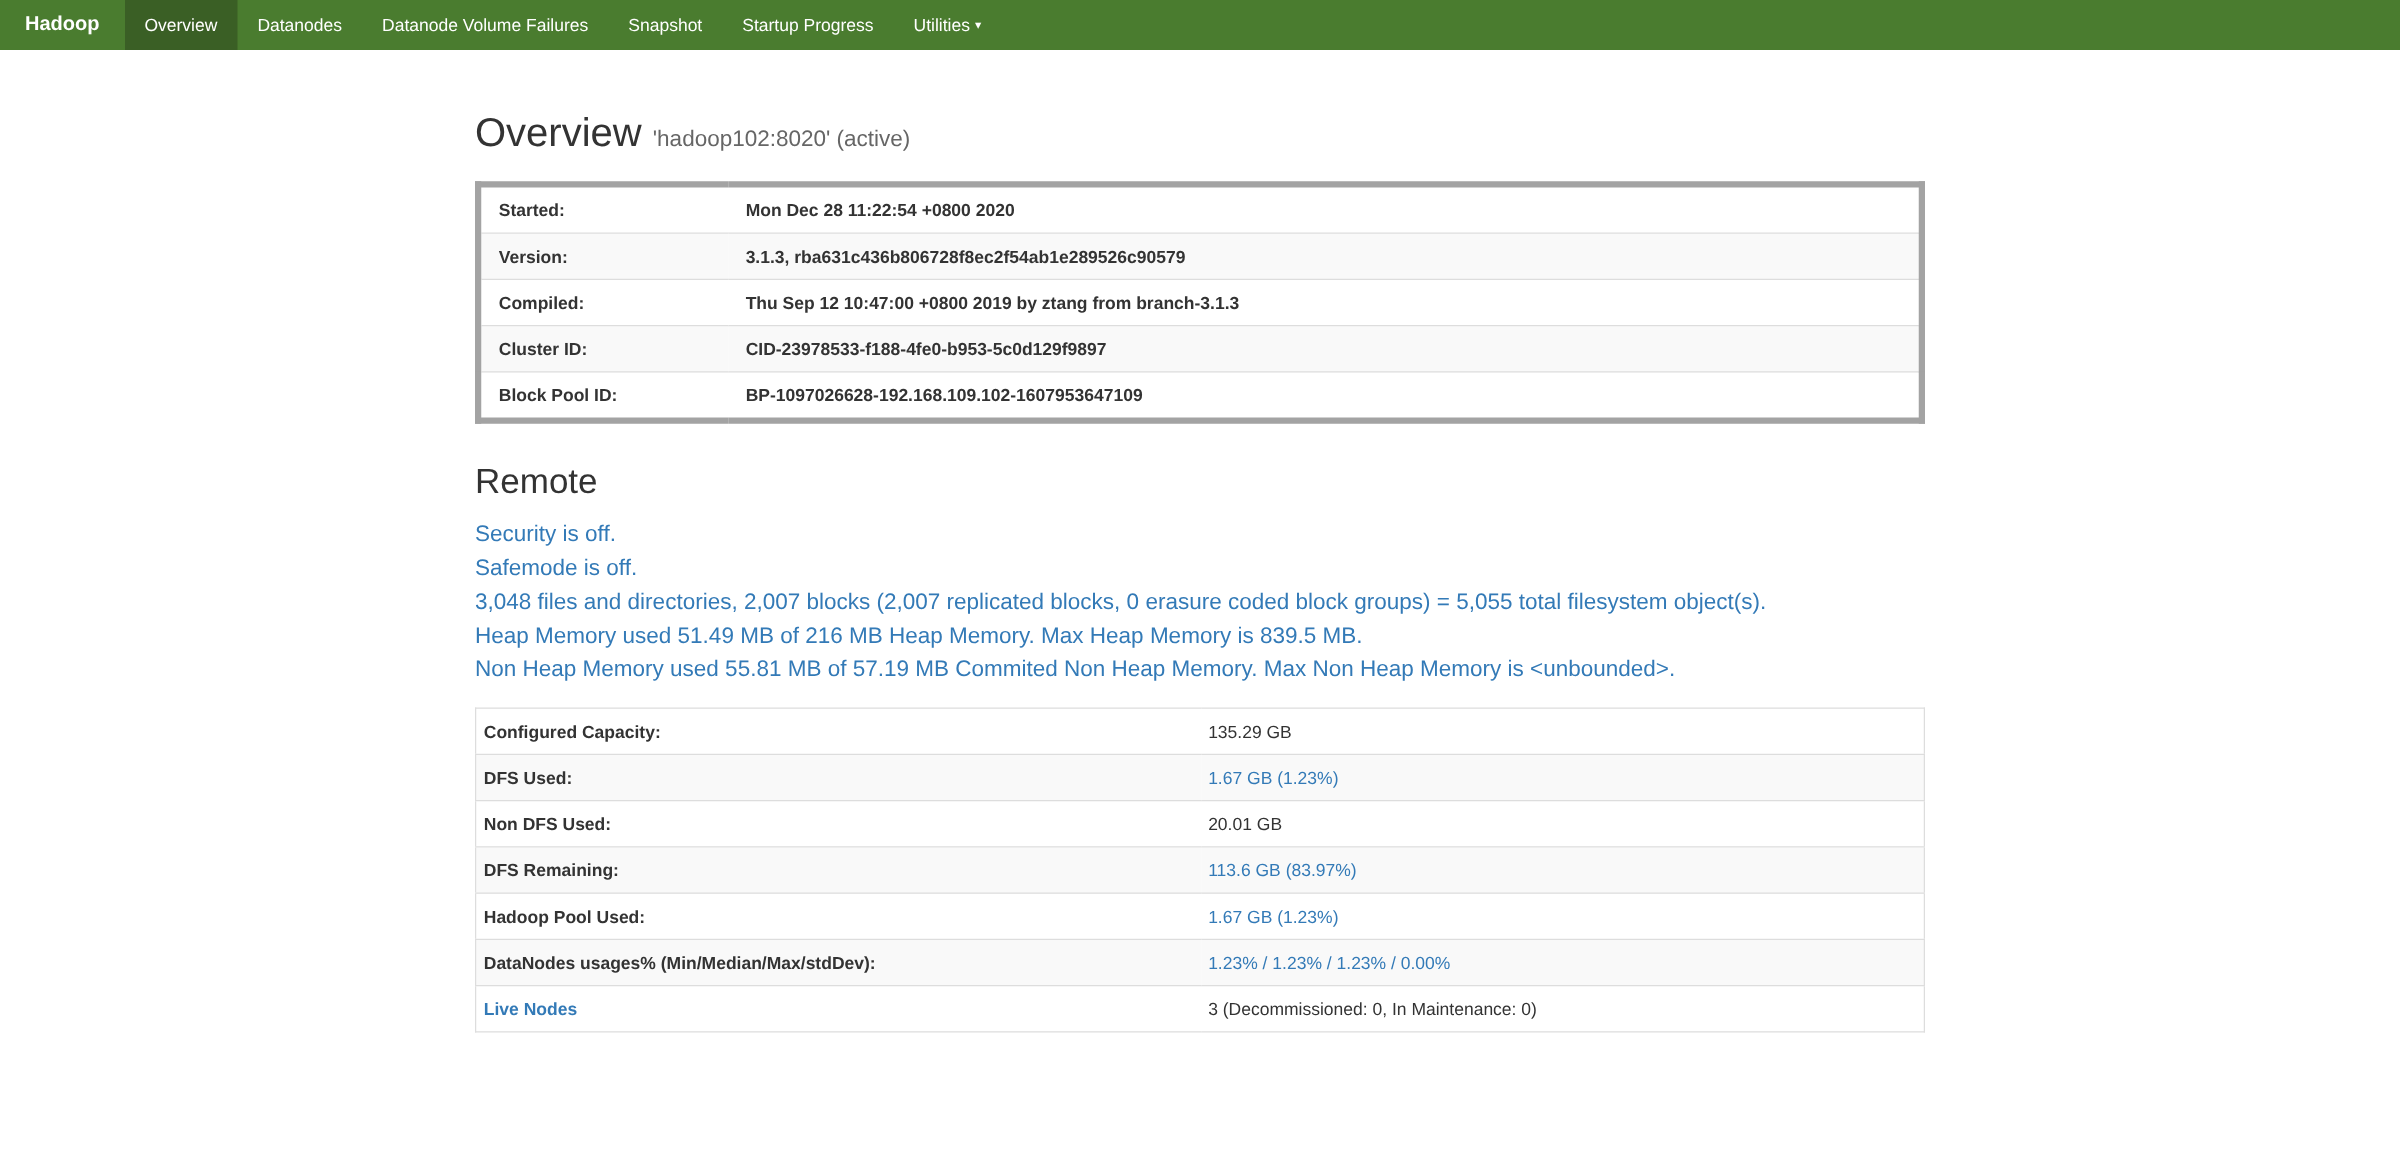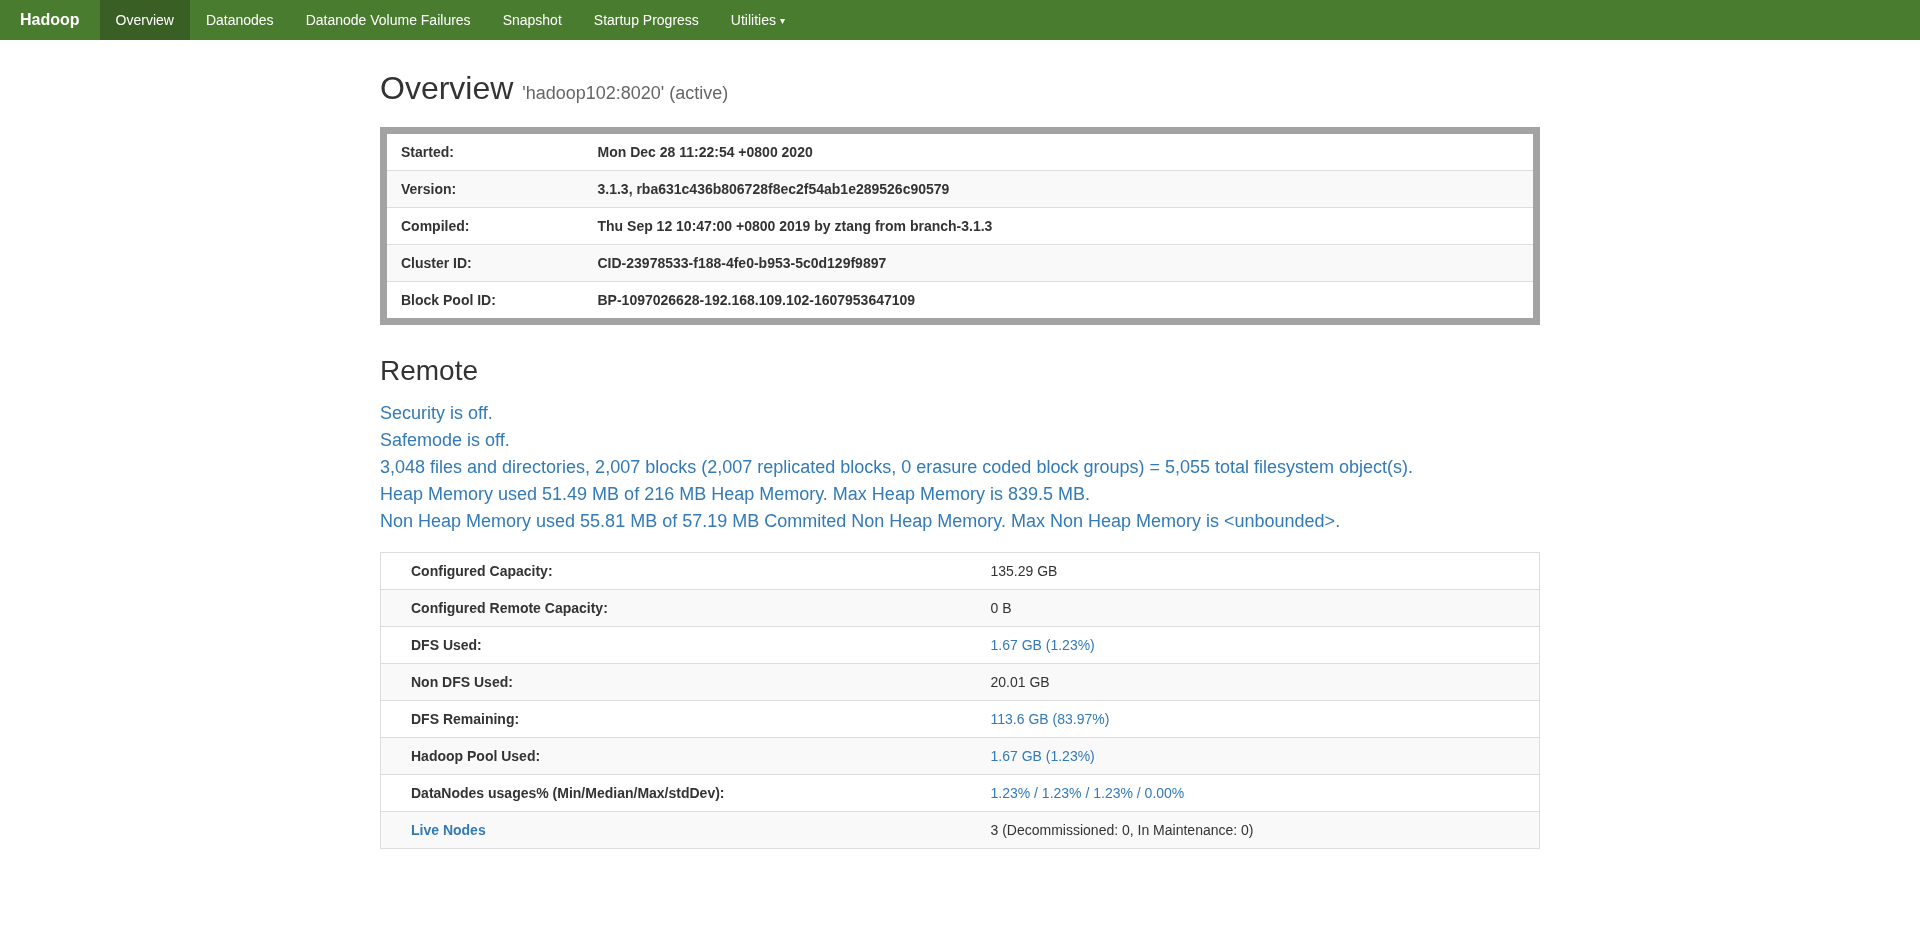--- a/index.html
+++ b/index.html
@@ -38,21 +38,21 @@
       position: relative;
     }
     .dropdown-arrow {
       margin-left: 4px;
       font-size: 10px;
     }
 
     
     .main-content {
       max-width: 1240px;
-      margin: 0 auto;
+      margin: 18px auto;
       padding: 30px 40px;
     }
 
     
     .page-title {
       font-size: 32px;
       font-weight: 300;
       color: #333;
       margin-bottom: 20px;
     }
@@ -60,21 +60,21 @@
       font-size: 18px;
       color: #666;
       font-weight: 400;
     }
 
     
     .info-table {
       width: 100%;
       border-collapse: collapse;
       margin-bottom: 30px;
-      border: 7px solid #a3a3a3;
+      border: 5px solid #a3a3a3;
     }
     .info-table tr {
       border-bottom: 1px solid #ddd;
     }
     .info-table tr:last-child {
       border-bottom: none;
     }
     .info-table tr:nth-child(even) {
       background-color: #f9f9f9;
     }
@@ -123,21 +123,21 @@
     .summary-table tr {
       border-bottom: 1px solid #ddd;
     }
     .summary-table tr:last-child {
       border-bottom: none;
     }
     .summary-table tr:nth-child(even) {
       background-color: #f9f9f9;
     }
     .summary-table td {
-      padding: 10px 30px;
+      padding: 10px 6px;
       vertical-align: top;
     }
     .summary-table td:first-child {
       font-weight: bold;
       width: 580px;
     }
     .summary-table .link-val {
       color: #337ab7;
     }
 
@@ -204,24 +204,20 @@
     <p class="summary-text">Non Heap Memory used 55.81 MB of 57.19 MB Commited Non Heap Memory. Max Non Heap Memory is &lt;unbounded&gt;.</p>
   </div>
 
   <table class="summary-table">
     <tbody>
       <tr>
         <td>Configured Capacity:</td>
         <td>135.29 GB</td>
       </tr>
       <tr>
-        <td>Configured Remote Capacity:</td>
-        <td>0 B</td>
-      </tr>
-      <tr>
         <td>DFS Used:</td>
         <td class="link-val">1.67 GB (1.23%)</td>
       </tr>
       <tr>
         <td>Non DFS Used:</td>
         <td>20.01 GB</td>
       </tr>
       <tr>
         <td>DFS Remaining:</td>
         <td class="link-val">113.6 GB (83.97%)</td>

